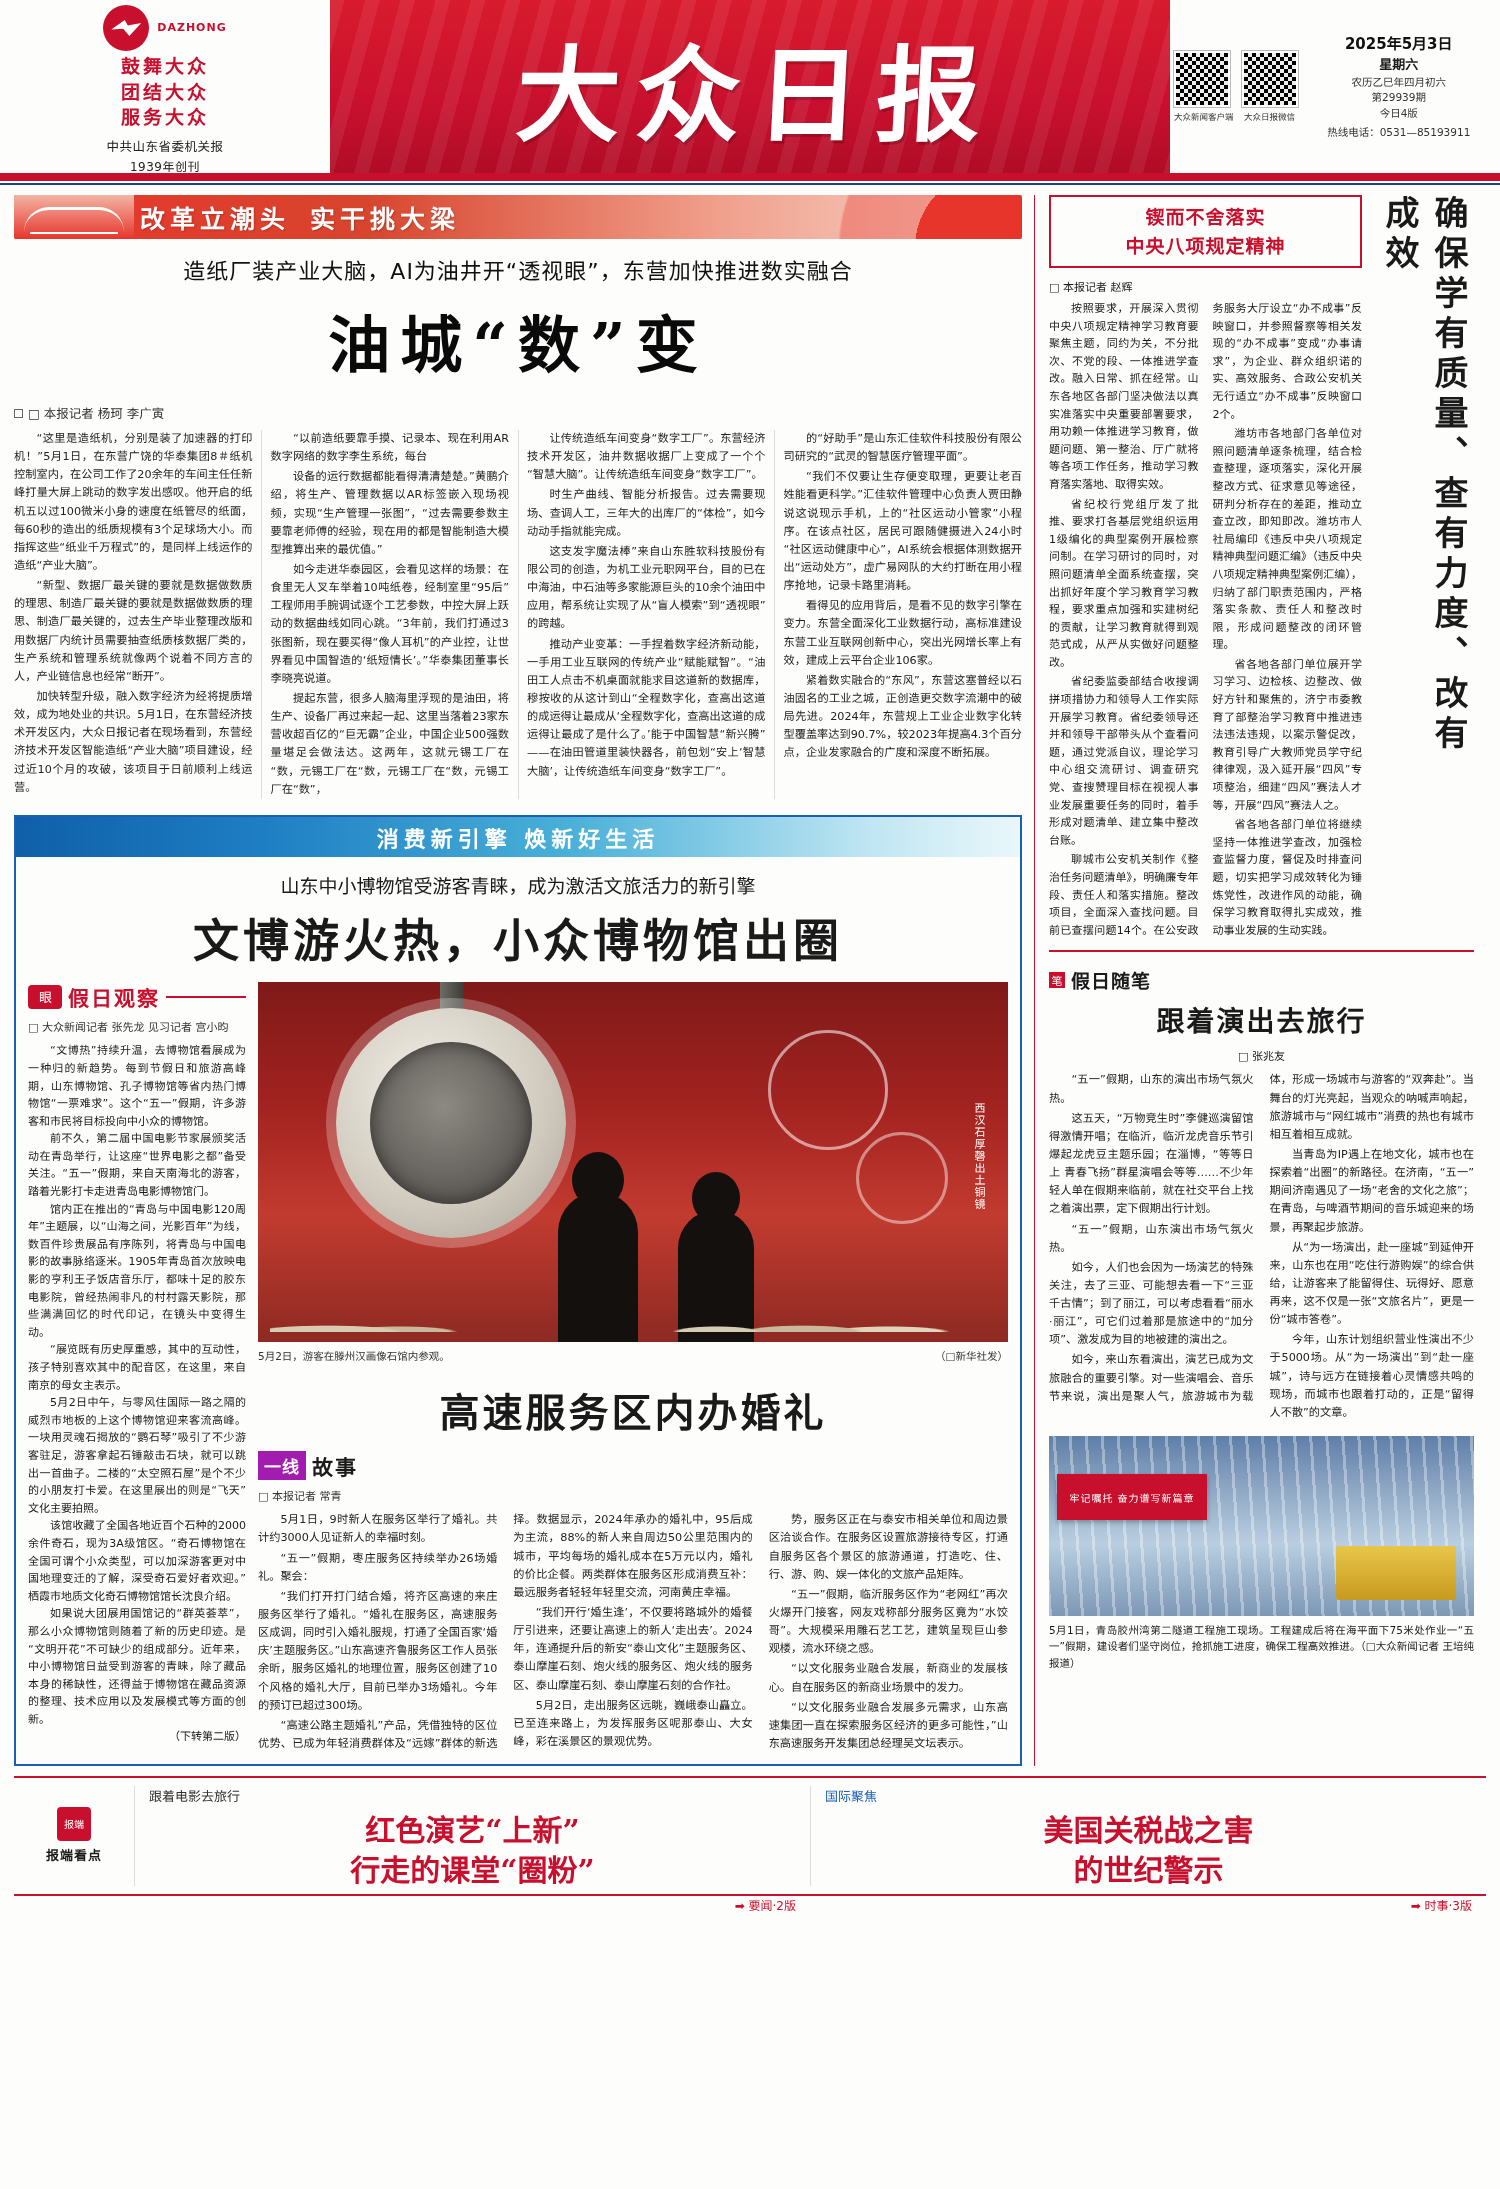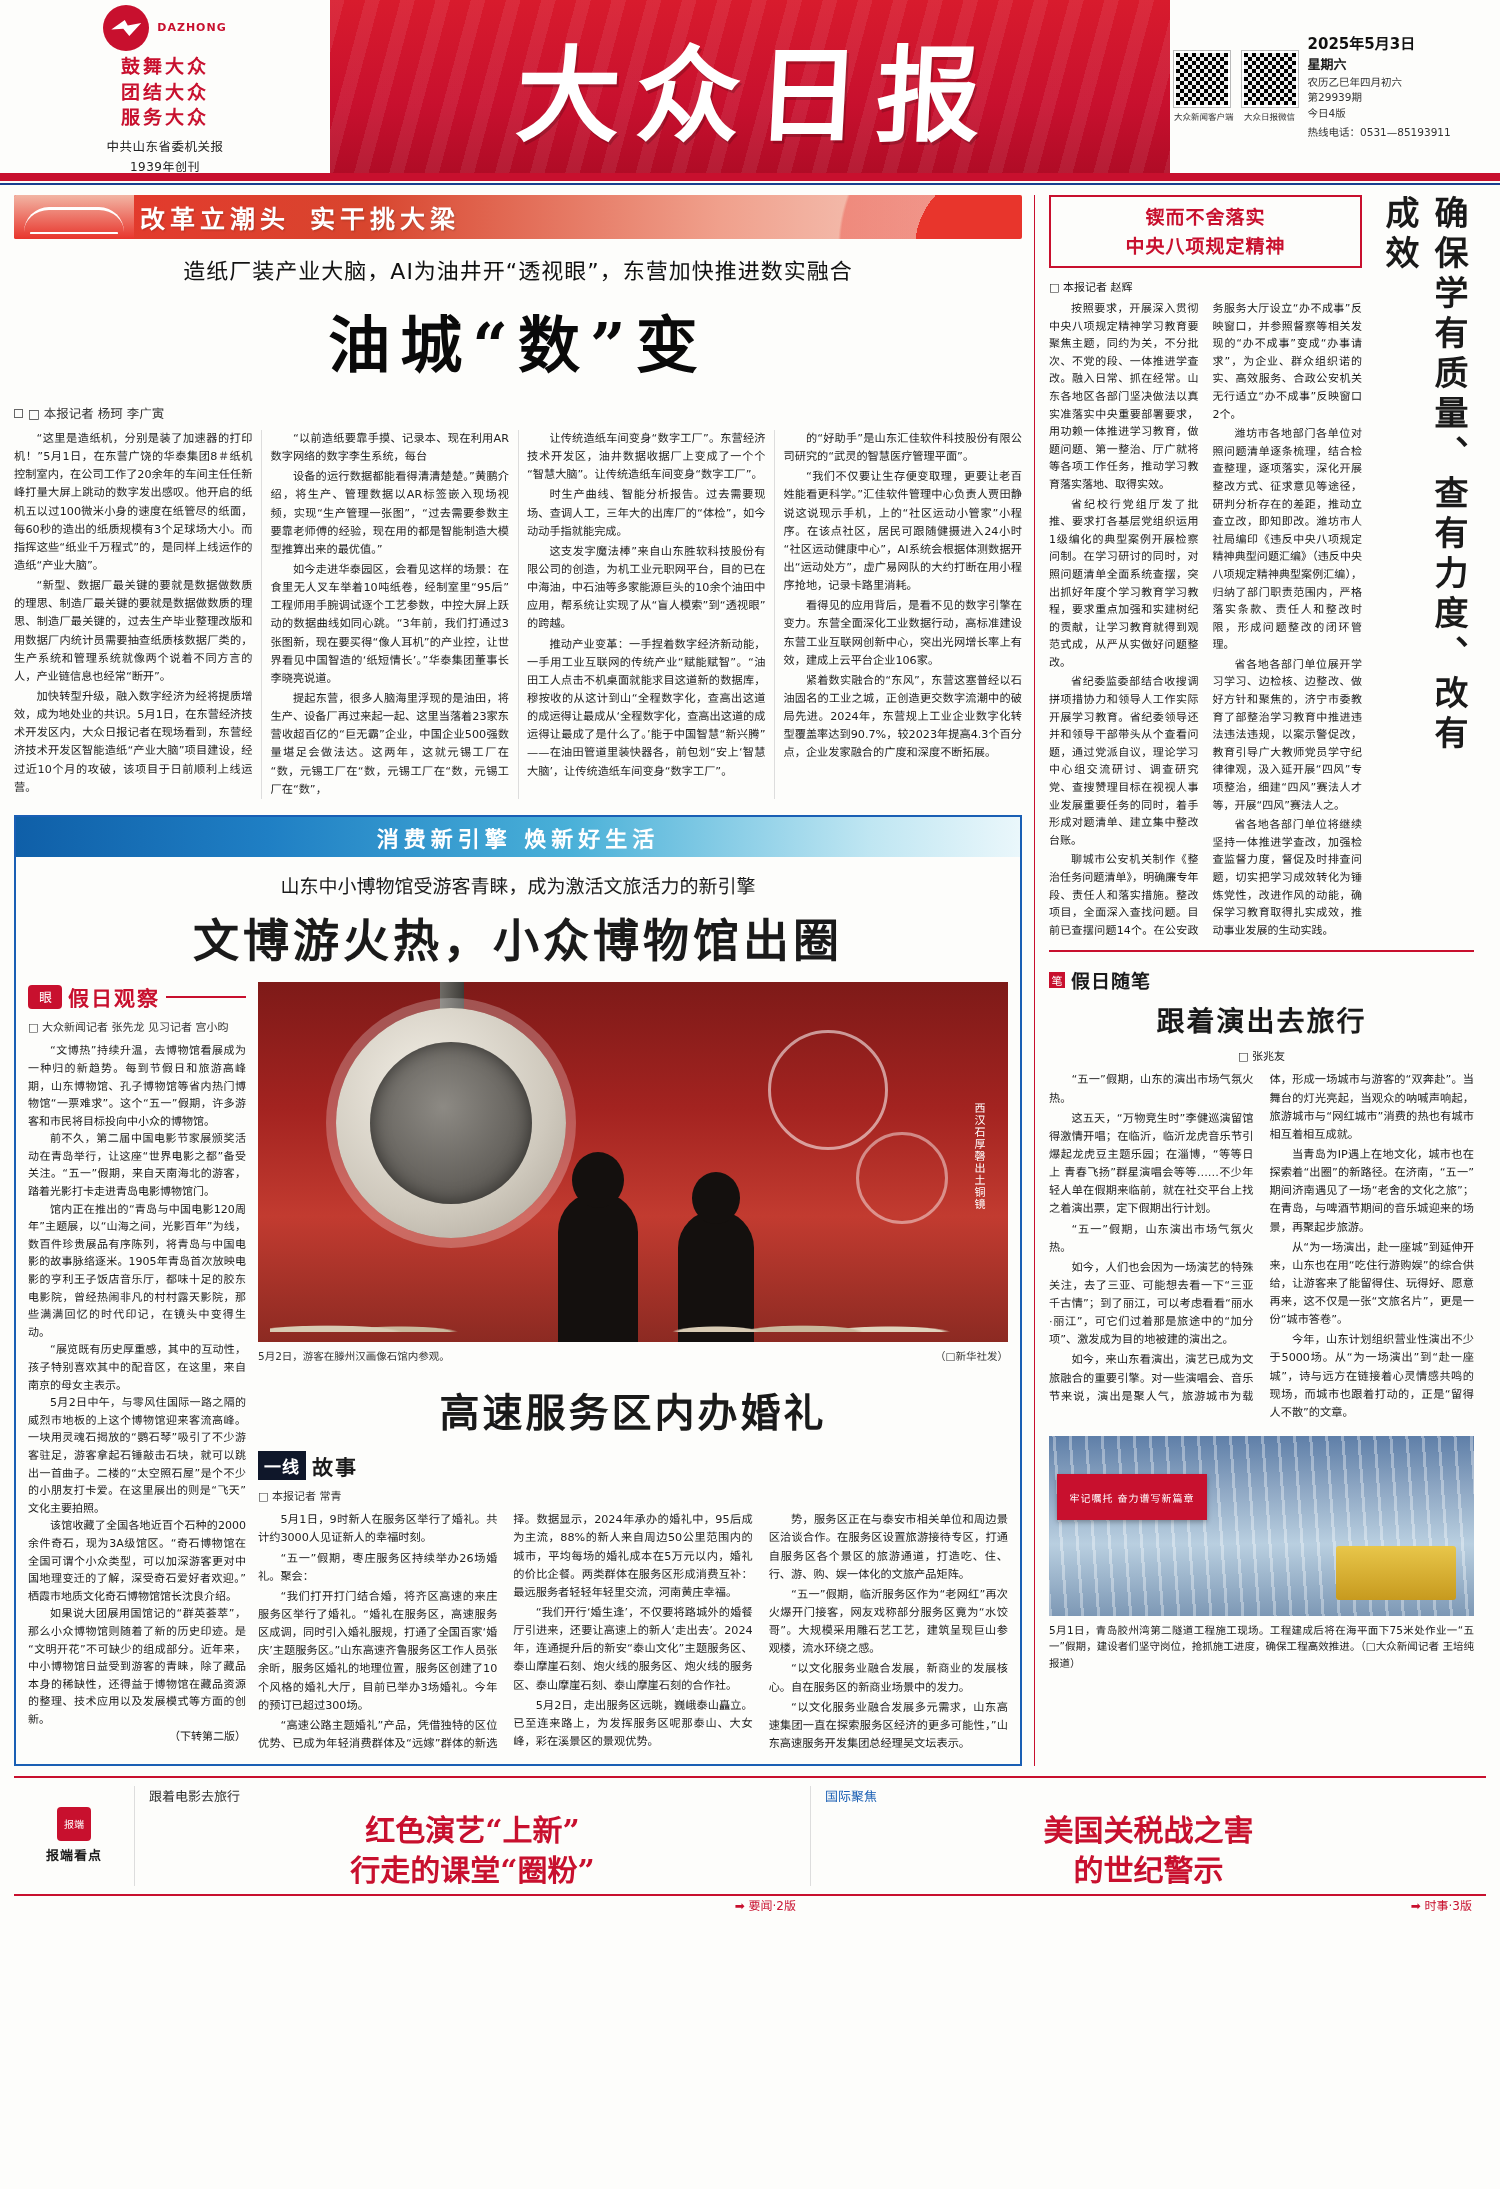--- a/index.html
+++ b/index.html
@@ -70,21 +70,21 @@
   .qr-item { text-align:center; }
   .qr-box {
     width: 56px; height: 56px;
     background:
       repeating-linear-gradient(0deg,#111 0 4px,#fff 4px 8px),
       repeating-linear-gradient(90deg,#111 0 4px,#fff 4px 8px);
     background-blend-mode: difference;
     border: 2px solid #fff; outline: 1px solid #bbb;
   }
   .qr-cap { font-size: 8.5px; color:#333; margin-top:3px; }
-  .mh-info { flex:1; text-align:left; line-height: 1.5; }
+  .mh-info { flex:1; text-align:center; line-height: 1.5; }
   .mh-date { font-size: 15px; font-weight:bold; color:#111; }
   .mh-wd { font-size: 13px; font-weight:bold; }
   .mh-small { font-size: 10.5px; color:#333; }
   .mh-hot { font-size: 10.5px; color:#333; margin-top:3px; }
 
   
   .mh-rule { height:5px; background:#c8102e; }
   .mh-rule2 { height:2px; background:#1a3f8f; margin-top:2px; }
 
   
@@ -224,21 +224,21 @@
   }
   .photo-cap { font-size: 10.5px; color:#333; margin-top: 6px; display:flex; justify-content:space-between;}
 
   .headline-3 {
     font-family:"DejaVu Serif","Liberation Serif",serif;
     font-size: 40px; font-weight:bold; text-align:center; letter-spacing: 3px;
     margin: 18px 0 12px;
   }
   .tag-story { display:flex; align-items:center; gap:6px; margin: 6px 0 8px; }
   .tag-story .t1 {
-    background:#0f172a; color:#fff; font-size: 17px; font-weight:bold;
+    background:#a21caf; color:#fff; font-size: 17px; font-weight:bold;
     padding: 2px 6px; letter-spacing:1px;
   }
   .tag-story .t2 { font-size: 21px; font-weight:bold; letter-spacing:2px; }
 
   
   .side-badge {
     border: 2px solid #c8102e; padding: 6px 10px; text-align:center; margin-bottom: 10px;
   }
   .side-badge div { font-size: 19px; font-weight:bold; color:#c8102e; letter-spacing:1px; line-height:1.5;}
   .side-vtitle {

